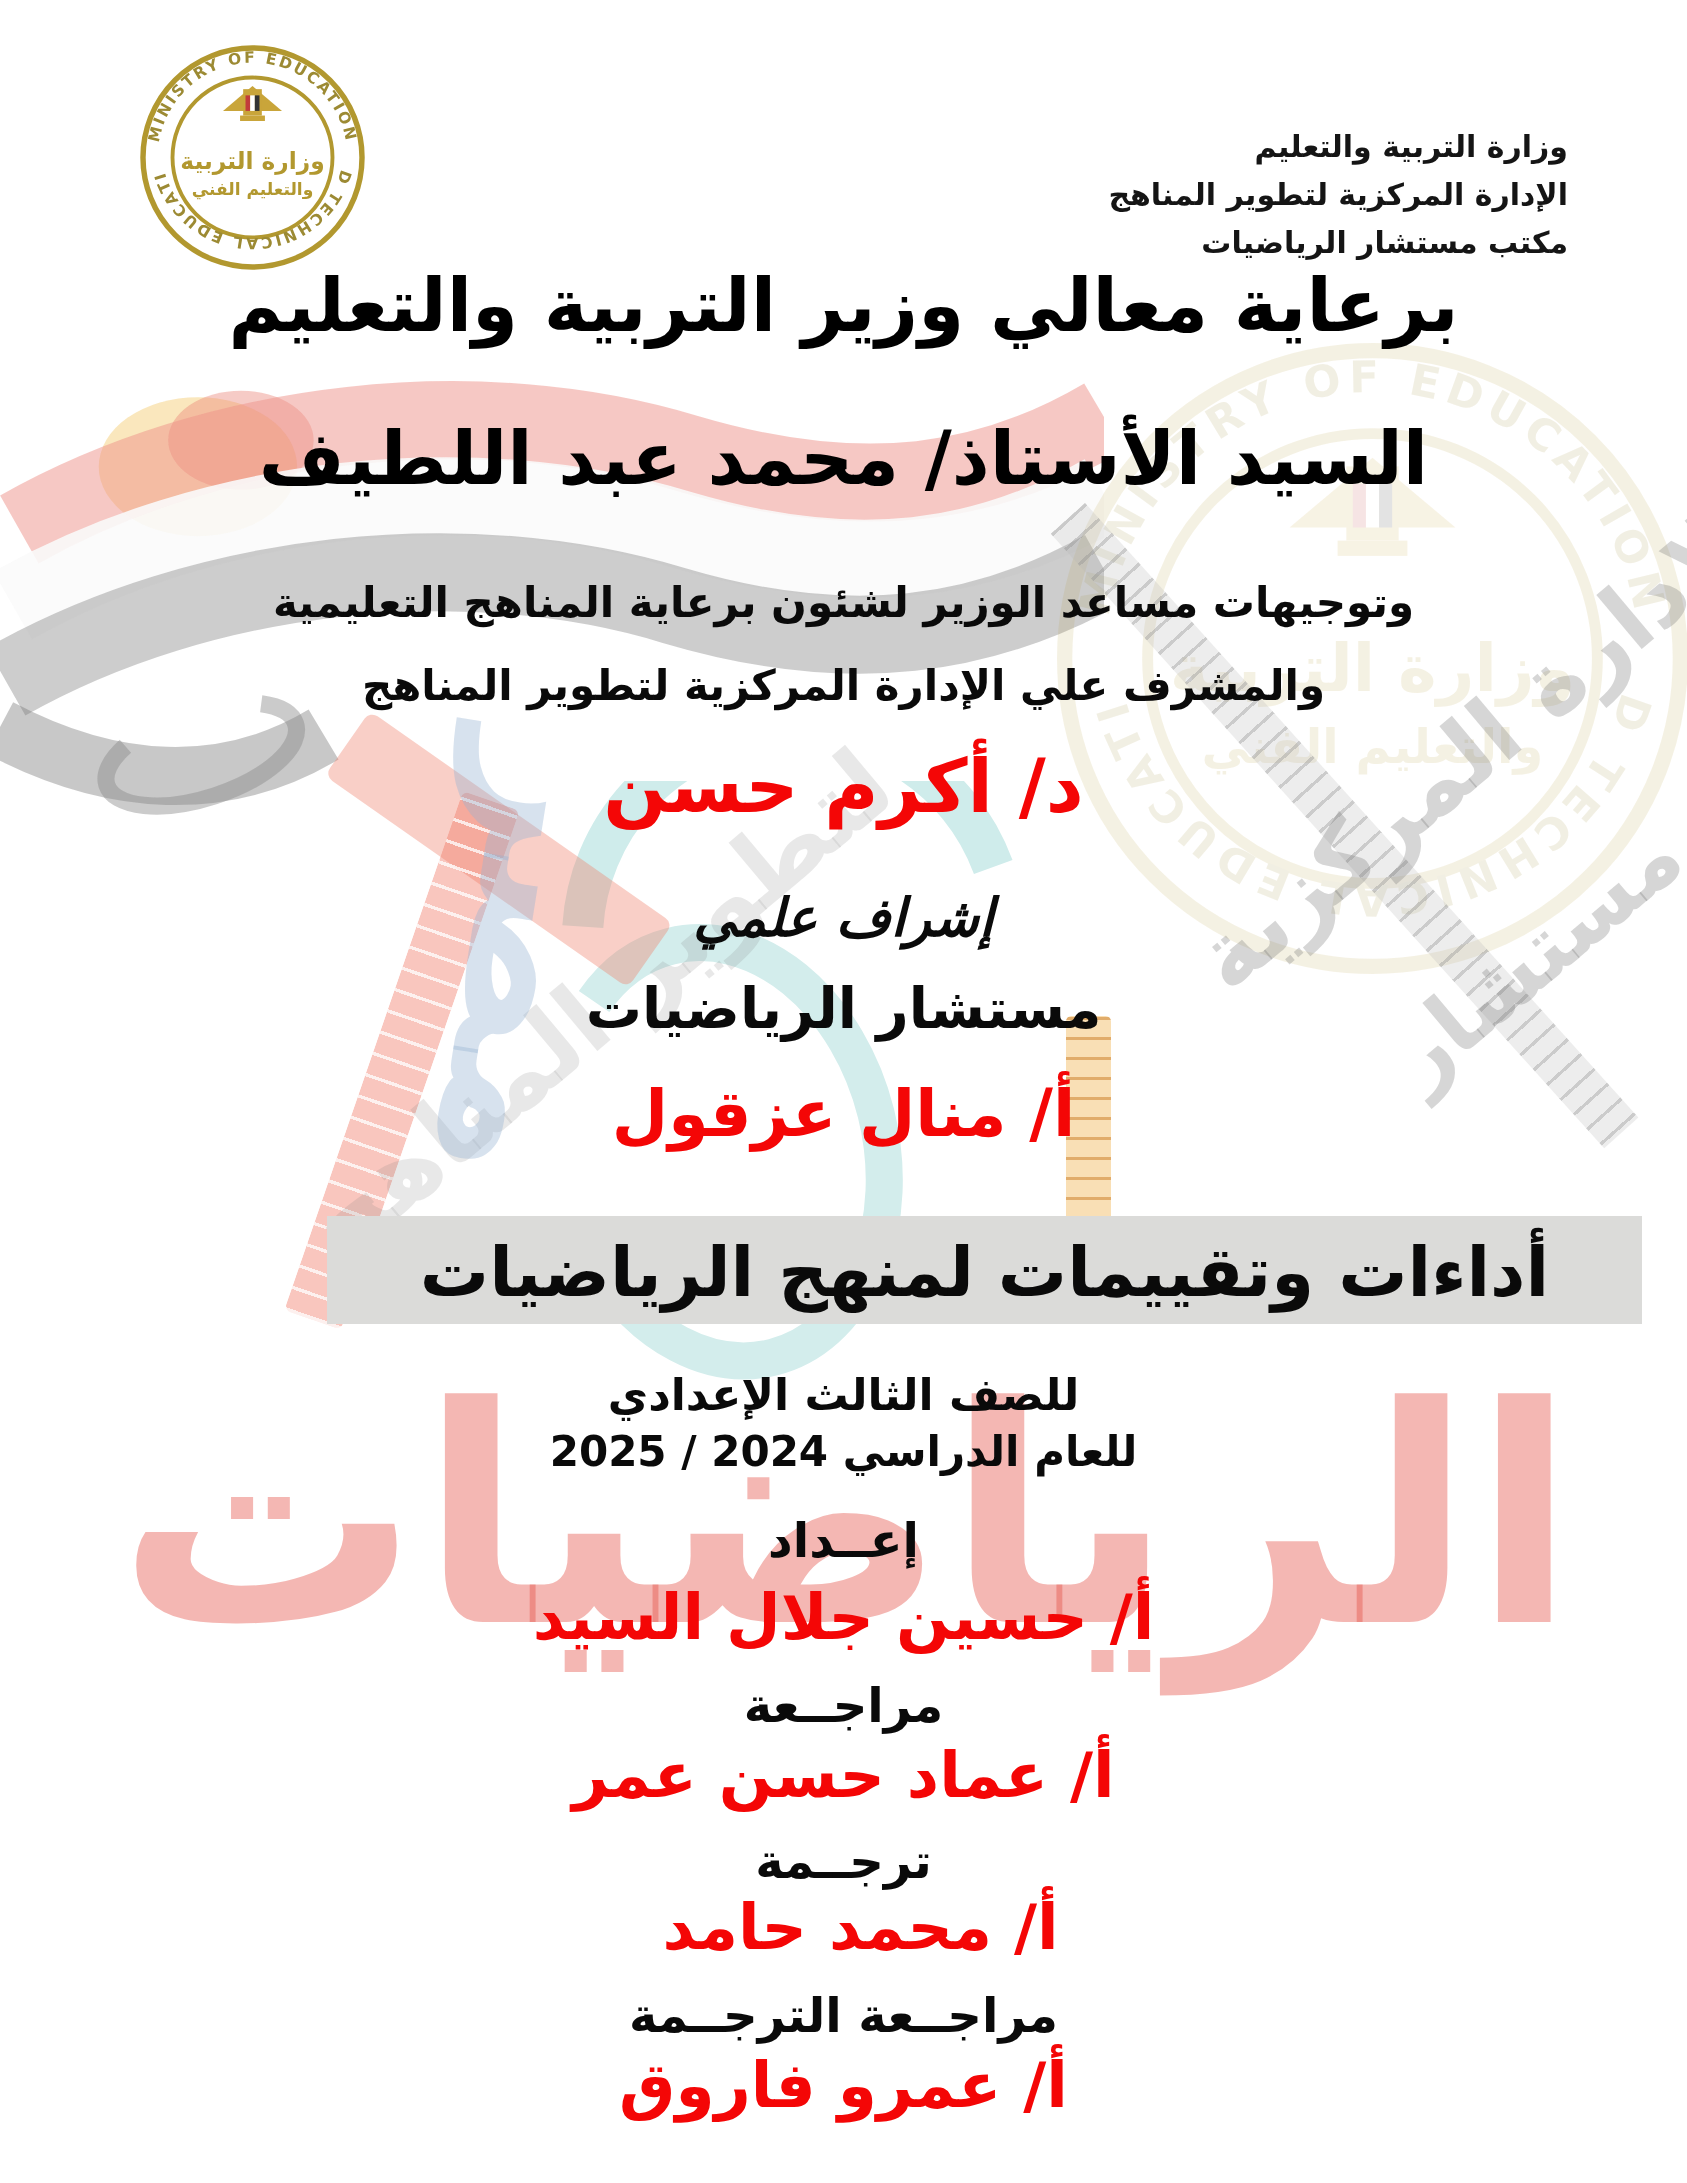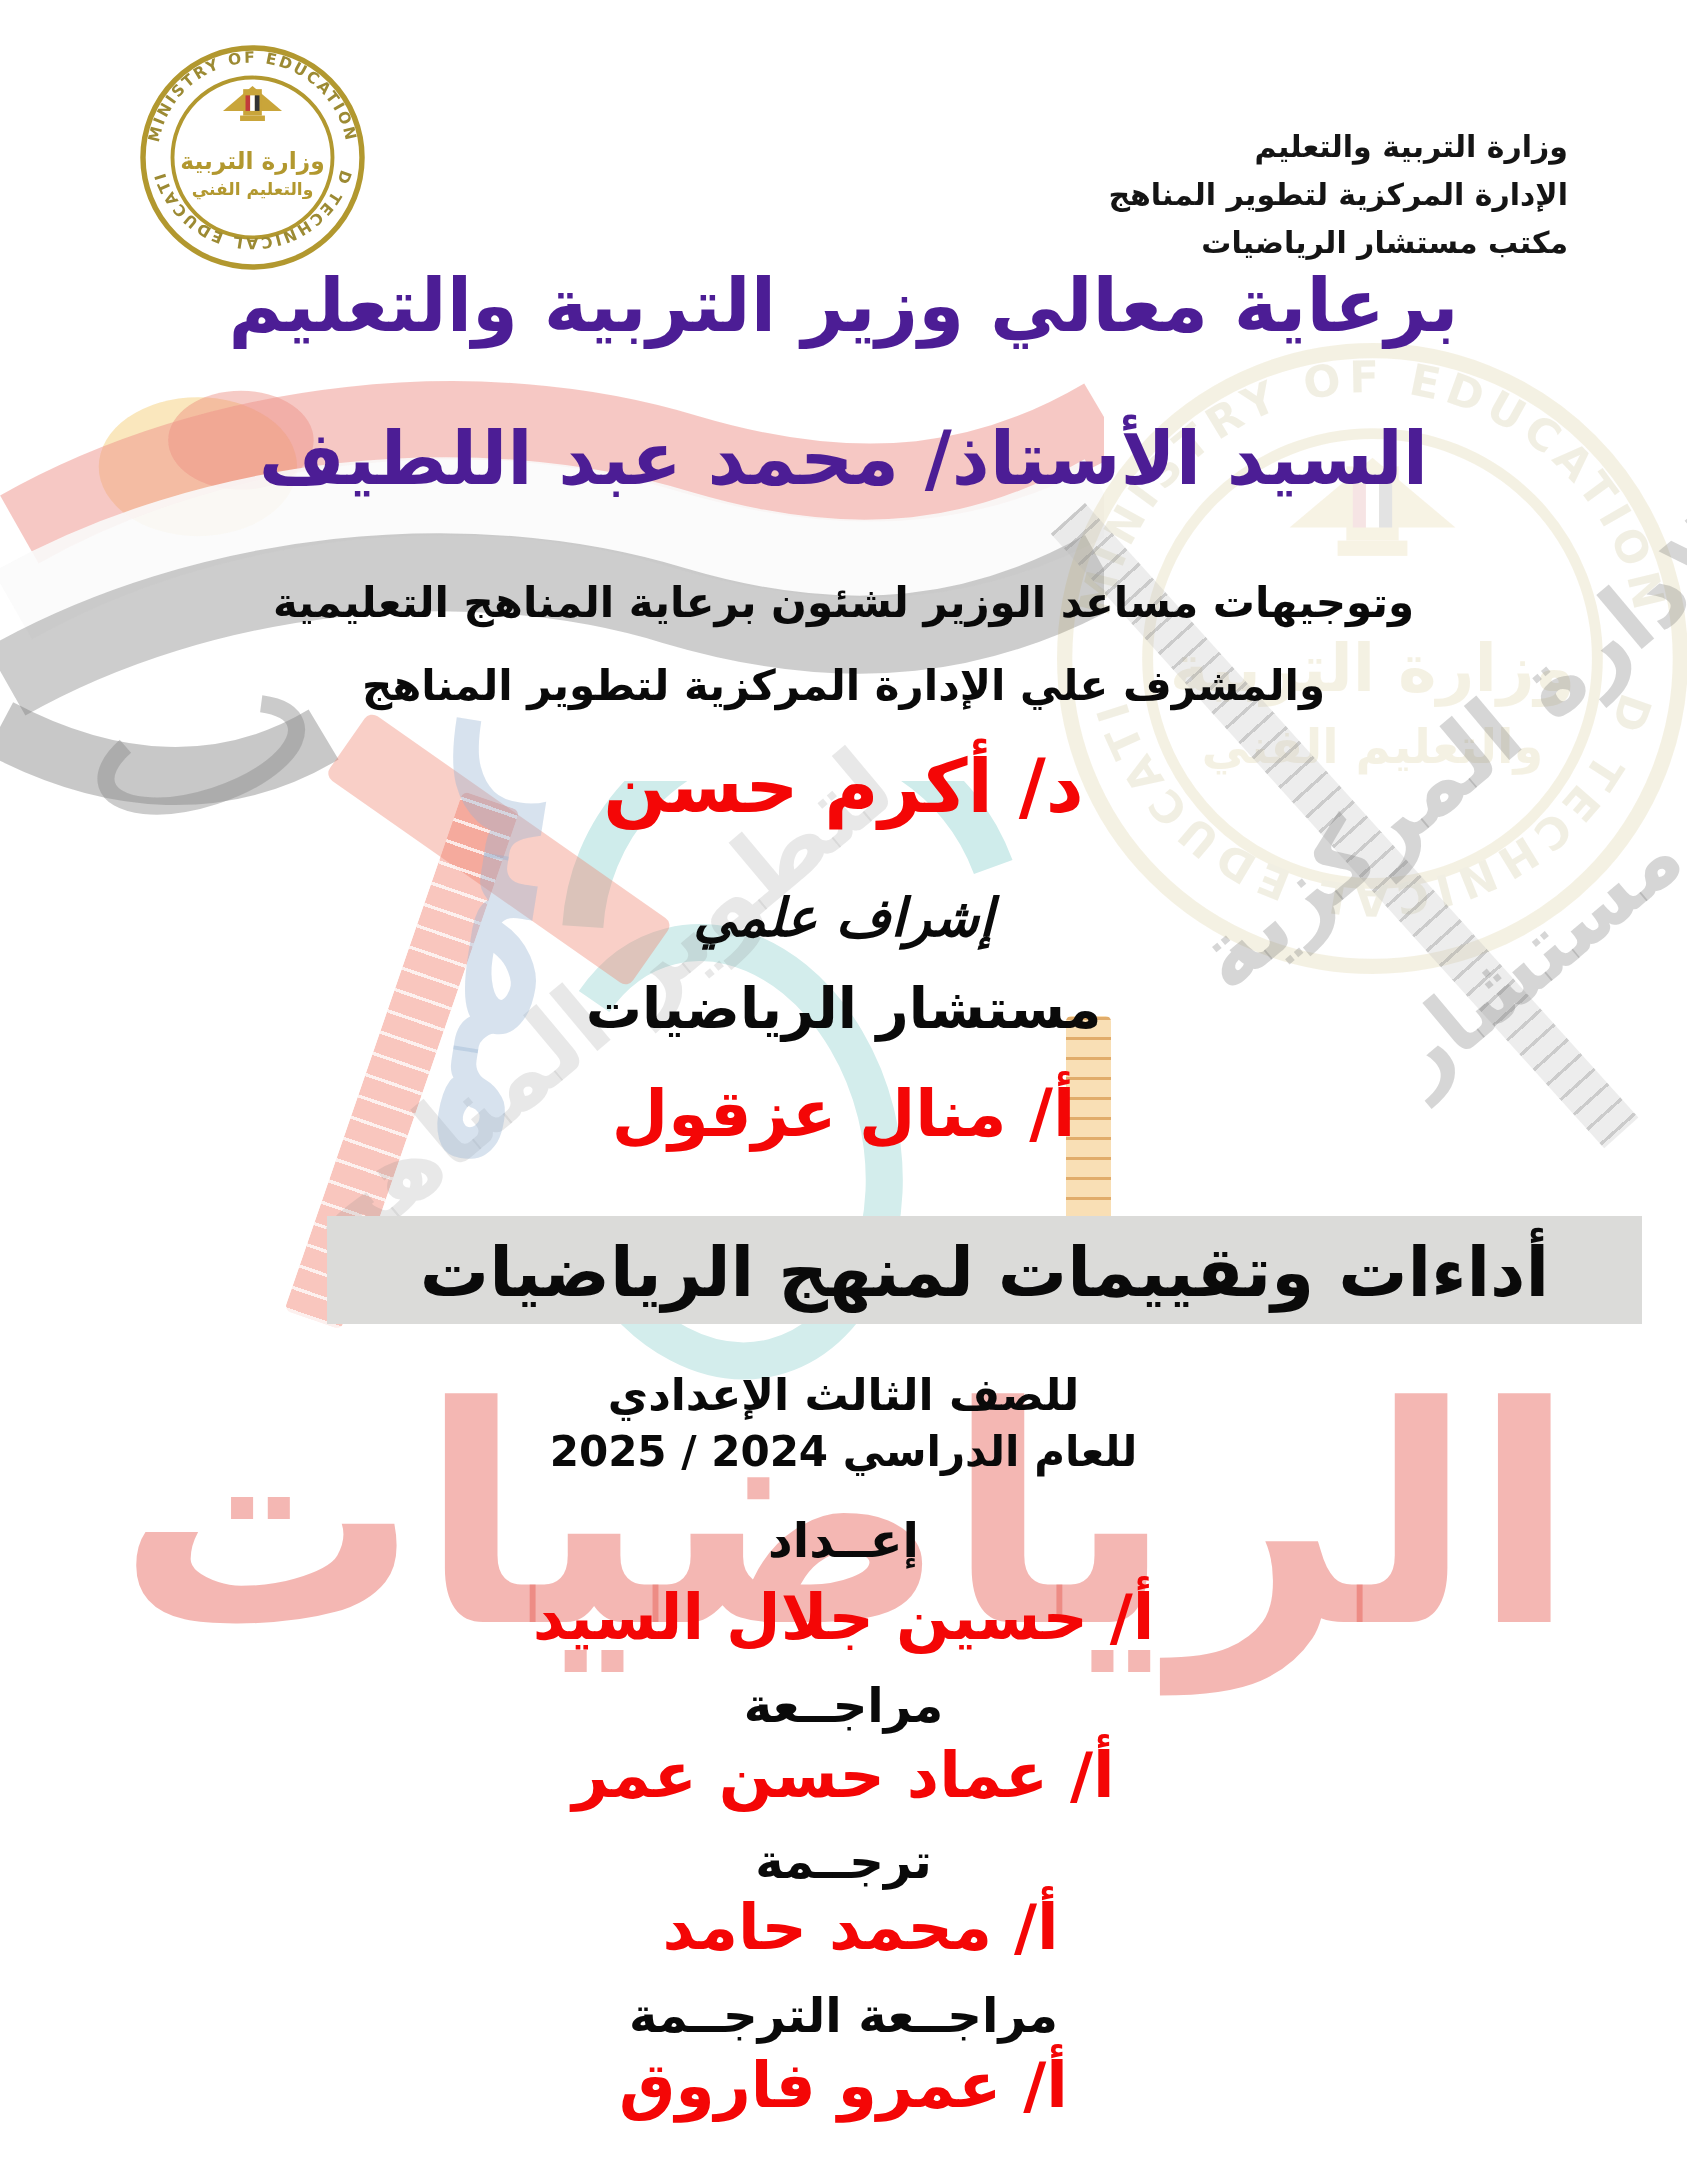--- a/index.html
+++ b/index.html
@@ -27,21 +27,21 @@
     background:rgba(244,196,120,.55);border-radius:5.3px;
     background-image:repeating-linear-gradient(0deg,rgba(205,130,45,.55) 0 3.3px,transparent 3.3px 20px);}
   .ruler-gray-diag{position:absolute;left:1085px;top:503px;width:827px;height:46px;
     background:rgba(185,185,185,.25);transform:rotate(48deg);transform-origin:left top;
     background-image:repeating-linear-gradient(90deg,rgba(140,140,140,.35) 0 3.3px,transparent 3.3px 20px);}
   
   #content{position:absolute;inset:0;z-index:2;}
   .hdr-right{position:absolute;right:119px;top:78px;text-align:right;direction:rtl;
     font-weight:bold;font-size:30px;line-height:1.6;color:#151515;margin-top:45px;}
   .emblem{position:absolute;left:136px;top:41px;width:233px;height:233px;}
-  .blue{color:#4c1d95;}
+  .blue{color:#000000;}
   .red{color:#f40606;}
   .blk{color:#0a0a0a;}
   .band{position:absolute;left:327px;top:1216px;width:1315px;height:108px;background:#dbdbd9;}
   .band-title{width:100%;text-align:center;direction:rtl;font-weight:bold;font-size:69px;
     line-height:112px;color:#0a0a0a;}
 </style>
 </head>
 <body>
 
 <div id="page">

